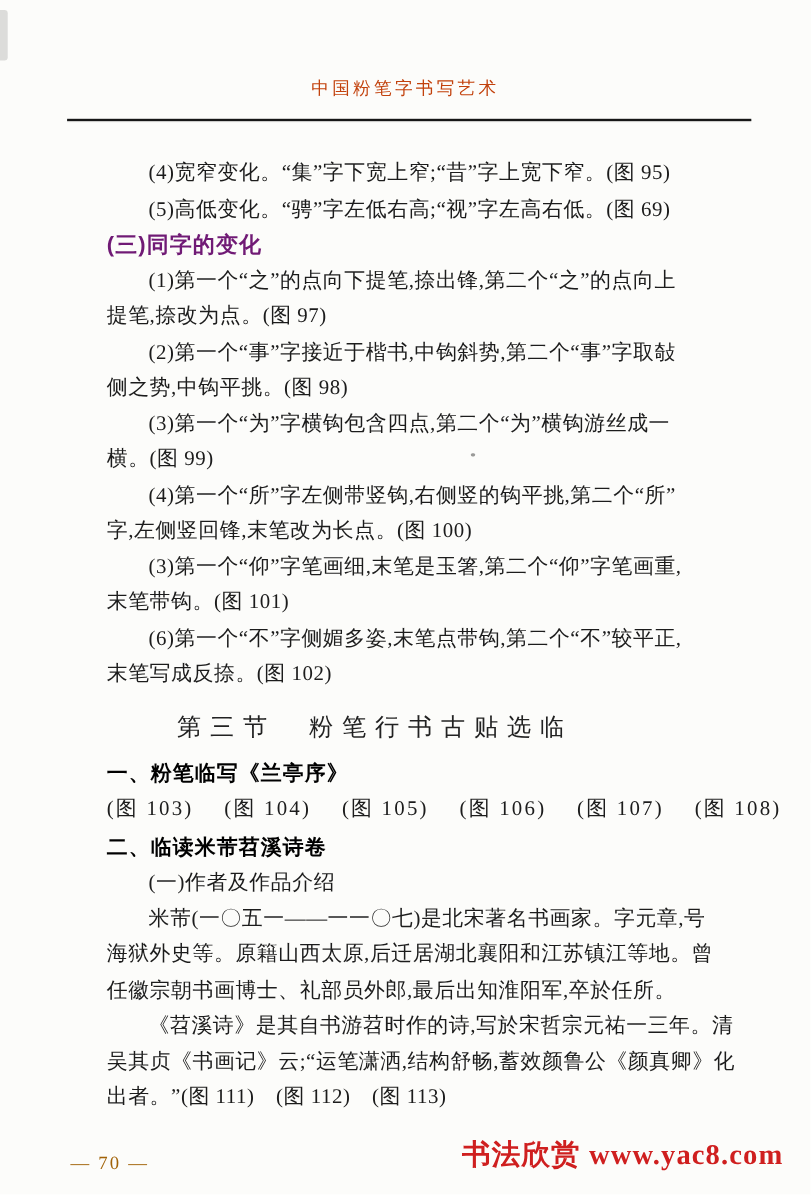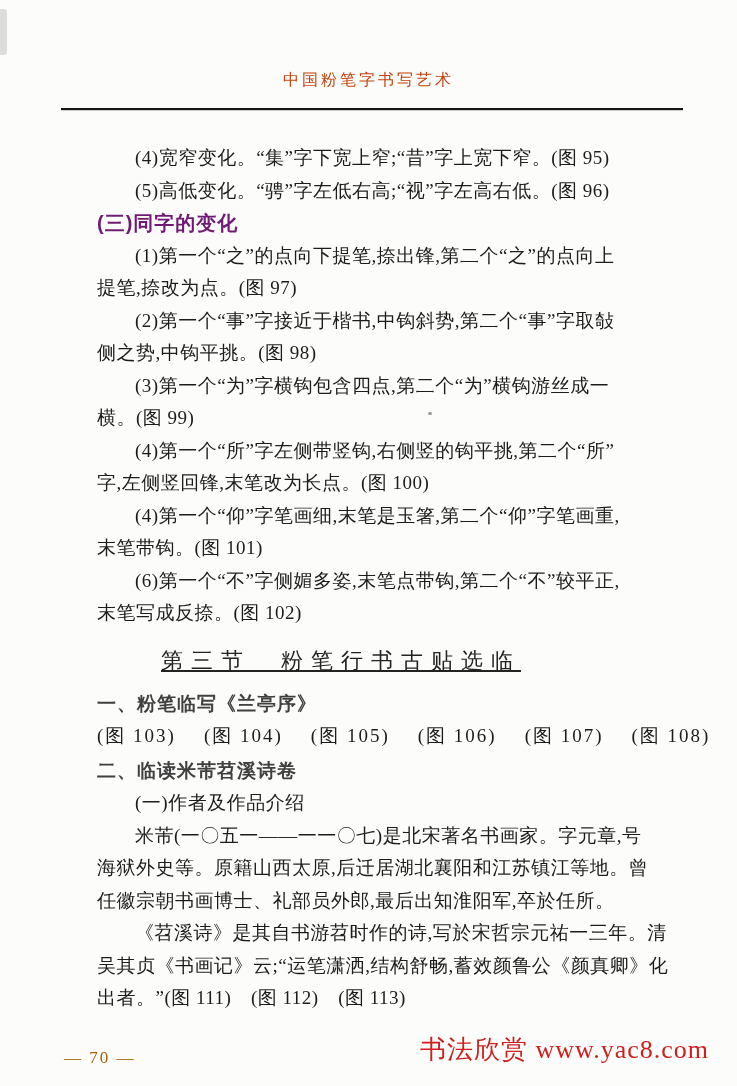--- a/index.html
+++ b/index.html
@@ -9,52 +9,52 @@
     font-family:"Liberation Serif","DejaVu Serif",serif;
   }
   .scan-artifact{position:absolute;left:0;top:9px;width:7px;height:46px;background:#dcdcda;border-radius:0 3px 3px 0;}
   .scan-speck{position:absolute;left:428px;top:412px;width:4px;height:3px;background:#9a9a98;border-radius:2px;}
   .header-title{position:absolute;top:70px;left:0;width:100%;text-align:center;font-size:16px;letter-spacing:3px;color:#c2410c;}
   .rule{position:absolute;top:108px;left:61px;width:622px;height:2px;background:#171717;box-shadow:0 1px 0 rgba(60,60,60,.25);}
   .body-col{position:absolute;top:142px;left:62px;width:640px;font-size:19px;letter-spacing:.5px;margin-left:35px;}
   .ln{height:32.5px;line-height:32.5px;white-space:nowrap;}
   .indent{padding-left:38px;}
   .subhead-lg{font-family:"Liberation Sans","DejaVu Sans",sans-serif;font-weight:bold;font-size:20px;letter-spacing:1px;color:#701a75;}
-  .section-title{margin-top:10px;height:42px;line-height:42px;padding-left:64px;font-size:22px;letter-spacing:8px;color:#222;text-decoration:underline;}
-  .subhead{font-family:"Liberation Sans","DejaVu Sans",sans-serif;font-weight:bold;font-size:19px;height:32.5px;line-height:32.5px;letter-spacing:1px;color:#404040;margin-top:6px;}
+  .section-title{margin-top:10px;height:42px;line-height:42px;padding-left:64px;font-size:22px;letter-spacing:8px;color:#222;}
+  .subhead{font-family:"Liberation Sans","DejaVu Sans",sans-serif;font-weight:bold;font-size:19px;height:32.5px;line-height:32.5px;letter-spacing:1px;color:#000000;margin-top:6px;}
   .subhead.tight{margin-top:2px;}
   .figrow{height:32.5px;line-height:32.5px;letter-spacing:2px;white-space:nowrap;}
   .fig{margin-right:28px;}
   .footer-page{position:absolute;left:64px;top:1048px;font-size:17px;letter-spacing:2px;color:#a16207;}
-  .watermark{position:absolute;left:420px;top:1032px;font-size:26px;letter-spacing:1px;white-space:nowrap;font-weight:normal;}
+  .watermark{position:absolute;left:420px;top:1032px;font-size:26px;letter-spacing:1px;white-space:nowrap;font-weight:bold;}
 </style>
 </head>
 <body>
 
 <div class="page">
 
   <div class="scan-artifact"></div>
   <div class="scan-speck"></div>
 
   <div class="header-title">中国粉笔字书写艺术</div>
   <div class="rule"></div>
 
   <div class="body-col">
     <div class="ln indent">(4)宽窄变化。“集”字下宽上窄;“昔”字上宽下窄。(图 95)</div>
-    <div class="ln indent">(5)高低变化。“骋”字左低右高;“视”字左高右低。(图 96)</div>
+    <div class="ln indent">(5)高低变化。“骋”字左低右高;“视”字左高右低。(图 69)</div>
     <div class="ln subhead-lg">(三)同字的变化</div>
     <div class="ln indent">(1)第一个“之”的点向下提笔,捺出锋,第二个“之”的点向上</div>
     <div class="ln">提笔,捺改为点。(图 97)</div>
     <div class="ln indent">(2)第一个“事”字接近于楷书,中钩斜势,第二个“事”字取敧</div>
     <div class="ln">侧之势,中钩平挑。(图 98)</div>
     <div class="ln indent">(3)第一个“为”字横钩包含四点,第二个“为”横钩游丝成一</div>
     <div class="ln">横。(图 99)</div>
     <div class="ln indent">(4)第一个“所”字左侧带竖钩,右侧竖的钩平挑,第二个“所”</div>
     <div class="ln">字,左侧竖回锋,末笔改为长点。(图 100)</div>
-    <div class="ln indent">(4)第一个“仰”字笔画细,末笔是玉箸,第二个“仰”字笔画重,</div>
+    <div class="ln indent">(3)第一个“仰”字笔画细,末笔是玉箸,第二个“仰”字笔画重,</div>
     <div class="ln">末笔带钩。(图 101)</div>
     <div class="ln indent">(6)第一个“不”字侧媚多姿,末笔点带钩,第二个“不”较平正,</div>
     <div class="ln">末笔写成反捺。(图 102)</div>
 
     <div class="section-title">第三节　粉笔行书古贴选临</div>
 
     <div class="ln subhead">一、粉笔临写《兰亭序》</div>
 
     <div class="figrow">
       <span class="fig">(图 103)</span><span class="fig">(图 104)</span><span class="fig">(图 105)</span><span class="fig">(图 106)</span><span class="fig">(图 107)</span><span class="fig">(图 108)</span>

